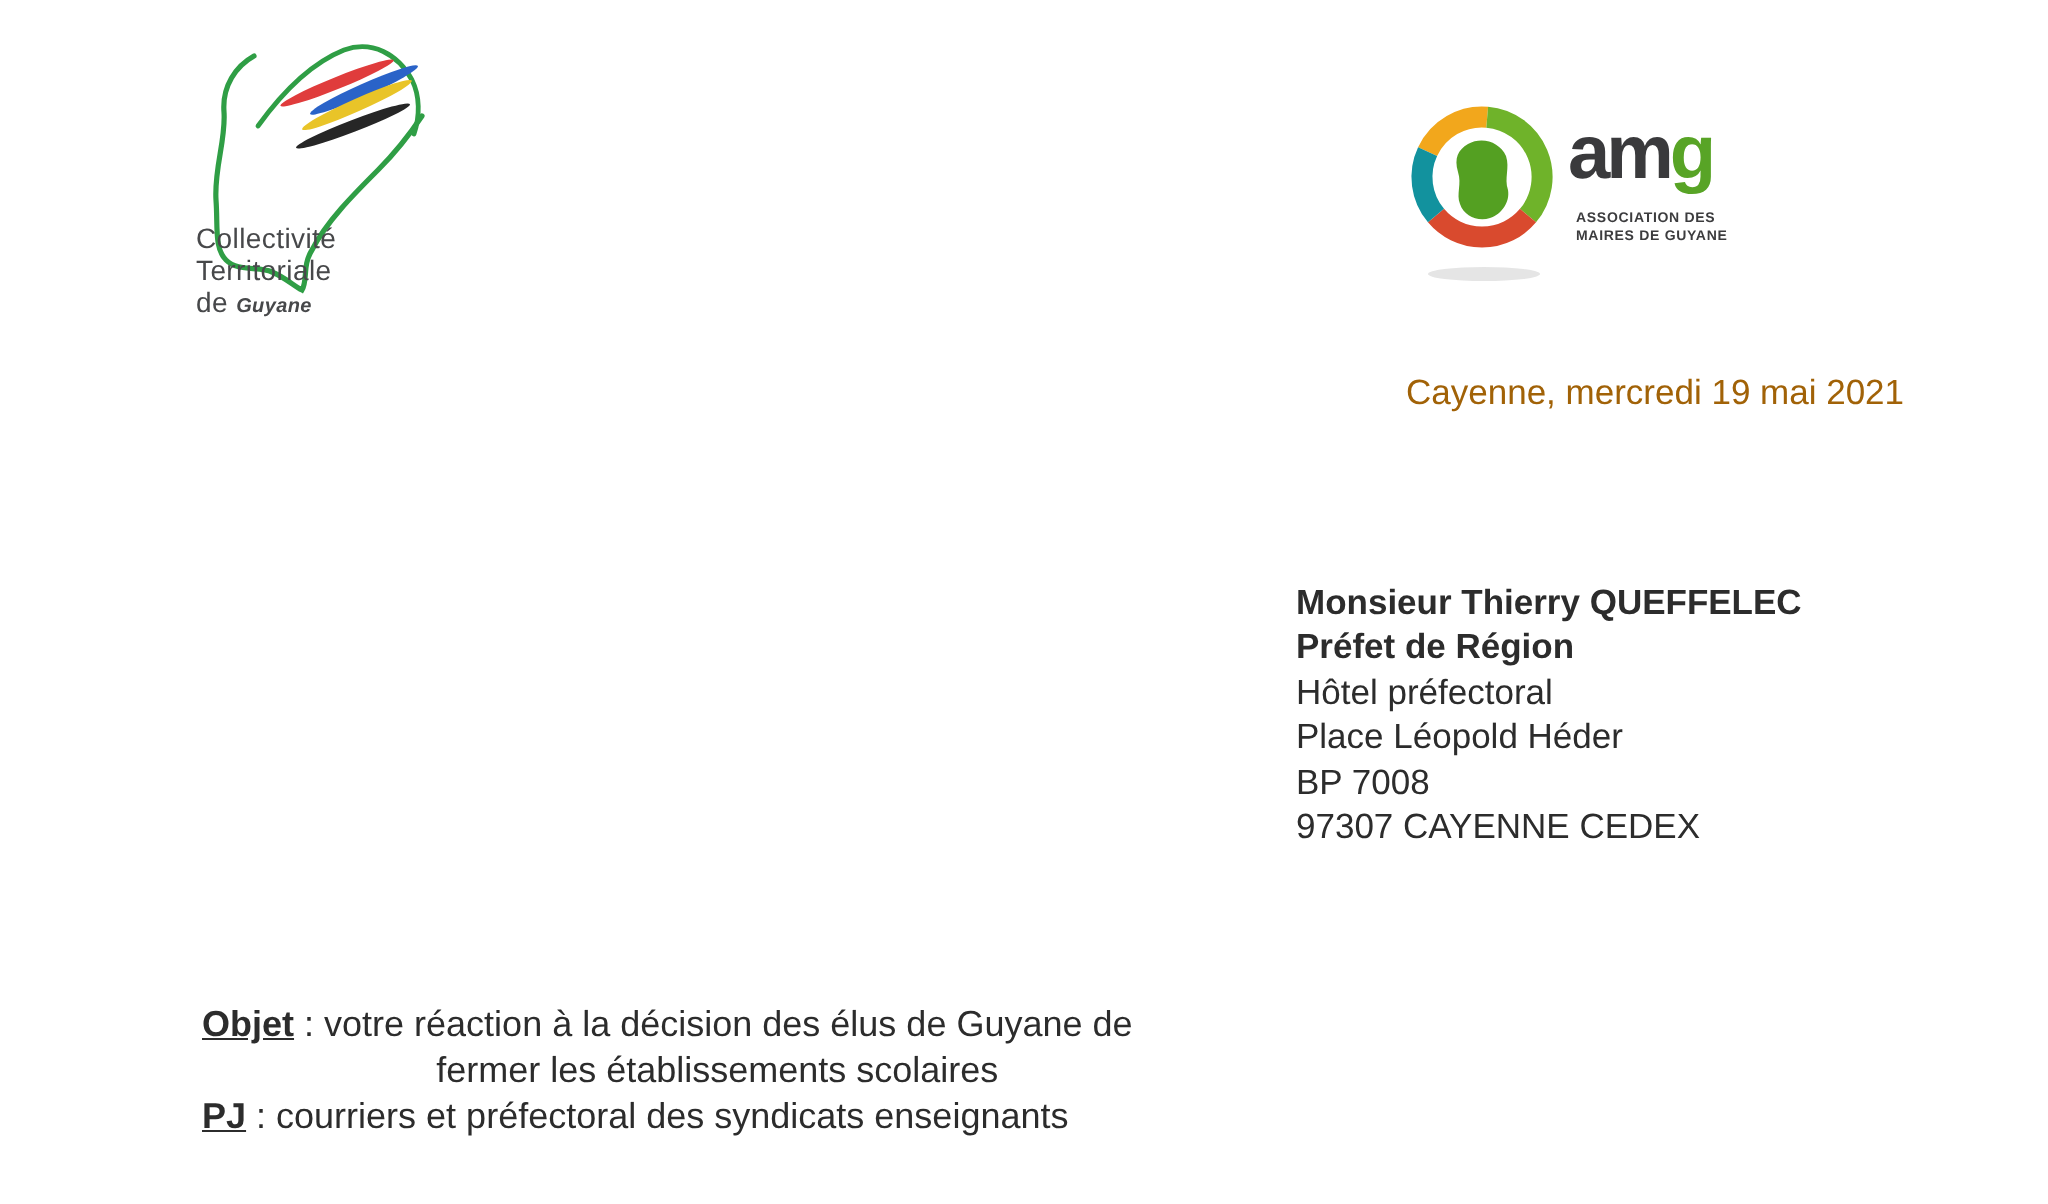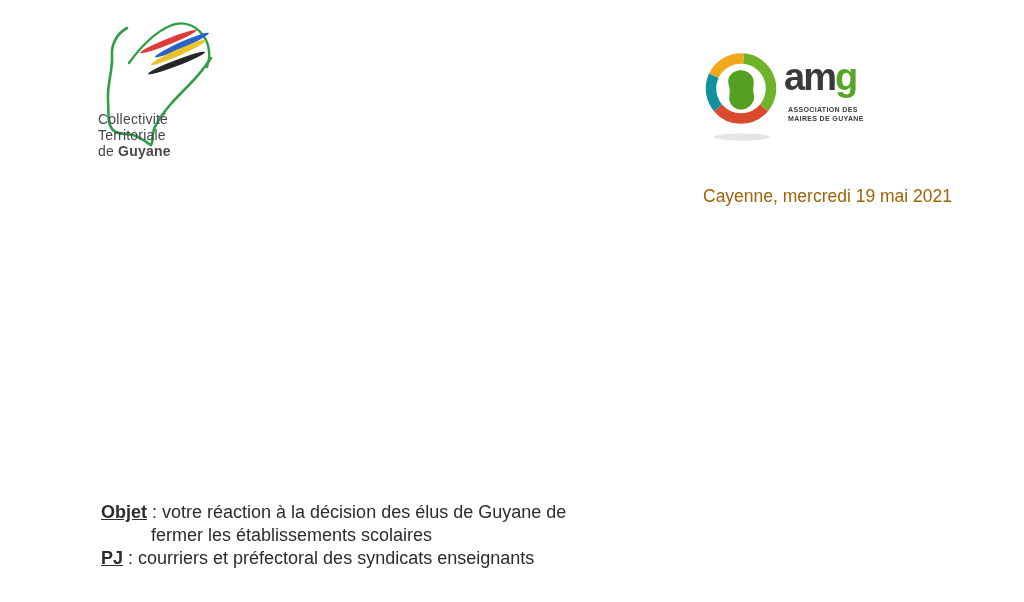--- a/index.html
+++ b/index.html
@@ -14,21 +14,21 @@
   .page { position: absolute; inset: 0; background: #ffffff; }
 
   
   .ctg-logo { position: absolute; left: 88px; top: 12px; width: 158px; height: 142px; }
   .ctg-art { position: absolute; left: 0; top: 0; }
   .ctg-text {
     position: absolute; left: 10px; top: 59px;
     font-size: 14px; line-height: 16px; color: #47484a;
     letter-spacing: 0.2px; white-space: nowrap; margin-top: 40px;
   }
-  .ctg-text .ctg-bold { font-weight: bold; font-size: 14px; }
+  .ctg-text .ctg-bold { font-weight: bold; font-size: 10px; font-style: italic; }
 
   
   .amg-logo { position: absolute; left: 704px; top: 50px; width: 215px; height: 95px; }
   .amg-ring { position: absolute; left: 0; top: 0; }
   .amg-wordmark {
     position: absolute; left: 80px; top: 2px;
     font-size: 38px; line-height: 50px; font-weight: bold;
     letter-spacing: -2px; color: #3a3a3c; white-space: nowrap;
   }
   .amg-wordmark .amg-g { color: #58a426; }
@@ -46,21 +46,21 @@
   .recipient {
     position: absolute; left: 648px; top: 290px;
     font-size: 17.5px; line-height: 22.4px; color: #2c2c2c; white-space: nowrap;
   }
   .recipient .line--bold { font-weight: bold; }
 
   .subject-block {
     position: absolute; left: 101px; top: 501px;
     font-size: 18px; line-height: 23px; color: #2c2c2c; white-space: nowrap;
   }
-  .subject-block .hang { padding-left: 50px; }
+  .subject-block .hang { padding-left: 50px; text-align: center; }
   .lbl { font-weight: bold; text-decoration: underline; }
 </style>
 </head>
 <body>
 
 <div class="page">
 
   <div class="ctg-logo">
     <svg class="ctg-art" width="158" height="142" viewBox="0 0 158 142">
 
@@ -91,20 +91,28 @@
     </svg>
     <div class="amg-wordmark"><span>am</span><span class="amg-g">g</span></div>
     <div class="amg-tagline">
       <div>ASSOCIATION DES</div>
       <div>MAIRES DE GUYANE</div>
     </div>
   </div>
 
   <div class="dateline">Cayenne, mercredi 19 mai 2021</div>
 
+  <div class="recipient">
+    <div class="line--bold">Monsieur Thierry QUEFFELEC</div>
+    <div class="line--bold">Préfet de Région</div>
+    <div>Hôtel préfectoral</div>
+    <div>Place Léopold Héder</div>
+    <div>BP 7008</div>
+    <div>97307 CAYENNE CEDEX</div>
+  </div>
 
   <div class="subject-block">
     <div><span class="lbl">Objet</span><span> : votre réaction à la décision des élus de Guyane de</span></div>
     <div class="hang">fermer les établissements scolaires</div>
     <div><span class="lbl">PJ</span><span> : courriers et préfectoral des syndicats enseignants</span></div>
   </div>
 
 </div>
 
 </body></html>

